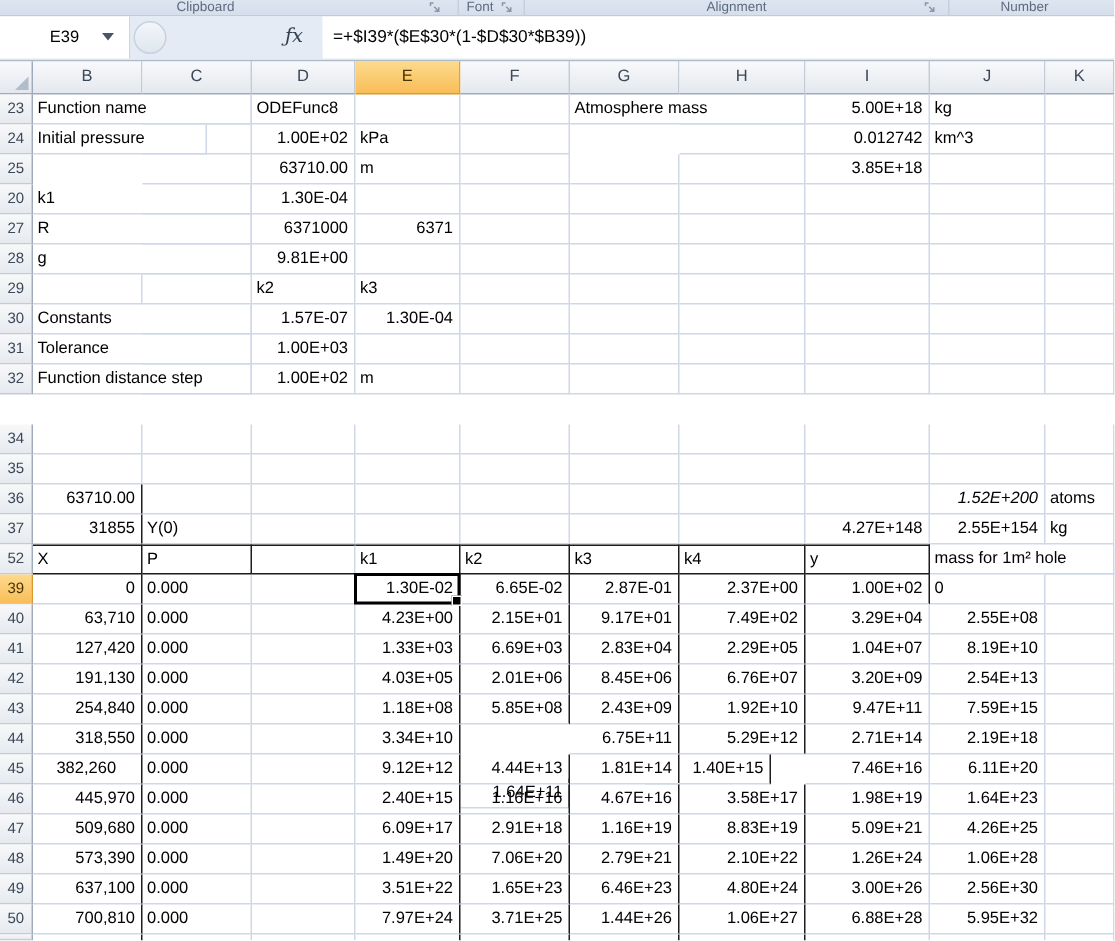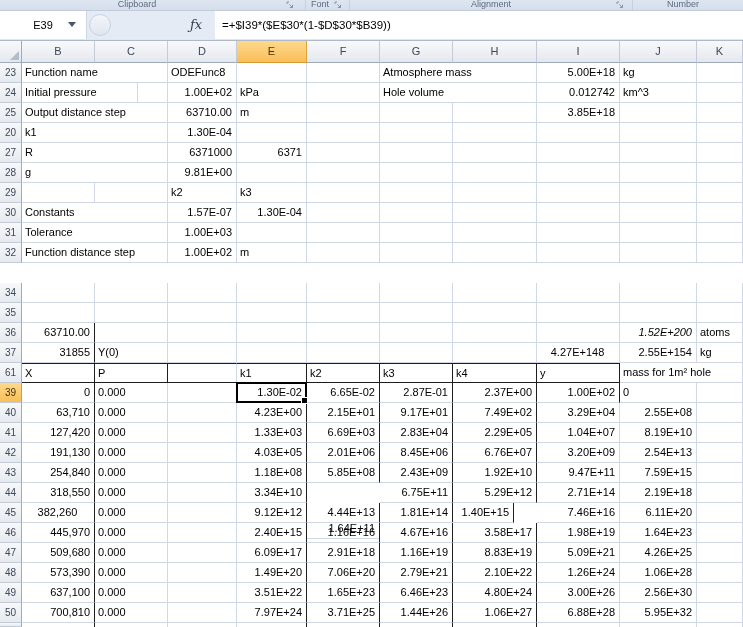--- a/index.html
+++ b/index.html
@@ -142,29 +142,27 @@
         <div class="cell a-l" style="left: 620px; width: 77px;">kg</div>
         <div class="cell" style="left: 697px; width: 46px;"></div>
       </div>
       <div class="row" style="top: 20px;">
         <div class="rowhdr">24</div>
         <div class="cell a-l" style="left: 22px; width: 116px;">Initial pressure</div>
         <div class="cell" style="left: 95px; width: 73px;"></div>
         <div class="cell a-r" style="left: 168px; width: 69px;">1.00E+02</div>
         <div class="cell a-l" style="left: 237px; width: 70px;">kPa</div>
         <div class="cell" style="left: 307px; width: 73px;"></div>
-        <div class="cell a-l" style="left: 380px; width: 157px;">Hole volume</div>
         <div class="cell" style="left: 453px; width: 84px;"></div>
         <div class="cell a-r" style="left: 537px; width: 83px;">0.012742</div>
         <div class="cell a-l" style="left: 620px; width: 77px;">km^3</div>
         <div class="cell" style="left: 697px; width: 46px;"></div>
       </div>
       <div class="row" style="top: 40px;">
         <div class="rowhdr">25</div>
-        <div class="cell a-l" style="left: 22px; width: 146px;">Output distance step</div>
         <div class="cell" style="left: 95px; width: 73px;"></div>
         <div class="cell a-r" style="left: 168px; width: 69px;">63710.00</div>
         <div class="cell a-l" style="left: 237px; width: 70px;">m</div>
         <div class="cell" style="left: 307px; width: 73px;"></div>
         <div class="cell" style="left: 380px; width: 73px;"></div>
         <div class="cell" style="left: 453px; width: 84px;"></div>
         <div class="cell a-r" style="left: 537px; width: 83px;">3.85E+18</div>
         <div class="cell" style="left: 620px; width: 77px;"></div>
         <div class="cell" style="left: 697px; width: 46px;"></div>
       </div>
@@ -300,26 +298,26 @@
       </div>
       <div class="row" style="top: 280px;">
         <div class="rowhdr">37</div>
         <div class="cell a-r br-dark" style="left: 22px; width: 73px;">31855</div>
         <div class="cell a-c" style="left: 95px; width: 73px;">Y(0)</div>
         <div class="cell" style="left: 168px; width: 69px;"></div>
         <div class="cell" style="left: 237px; width: 70px;"></div>
         <div class="cell" style="left: 307px; width: 73px;"></div>
         <div class="cell" style="left: 380px; width: 73px;"></div>
         <div class="cell" style="left: 453px; width: 84px;"></div>
-        <div class="cell a-r" style="left: 537px; width: 83px; text-align: center;">4.27E+148</div>
+        <div class="cell a-r" style="left: 537px; width: 83px;">4.27E+148</div>
         <div class="cell a-r" style="left: 620px; width: 77px;">2.55E+154</div>
         <div class="cell a-l" style="left: 697px; width: 46px;">kg</div>
       </div>
       <div class="row" style="top: 300px;">
-        <div class="rowhdr">61</div>
+        <div class="rowhdr">52</div>
         <div class="cell a-c br-dark bt-dark bb-dark" style="left: 22px; width: 73px;">X</div>
         <div class="cell a-c br-dark bt-dark bb-dark" style="left: 95px; width: 73px;">P</div>
         <div class="cell bt-dark bb-dark" style="left: 168px; width: 69px;"></div>
         <div class="cell a-c br-dark bt-dark bb-dark" style="left: 237px; width: 70px;">k1</div>
         <div class="cell a-c br-dark bt-dark bb-dark" style="left: 307px; width: 73px;">k2</div>
         <div class="cell a-c br-dark bt-dark bb-dark" style="left: 380px; width: 73px;">k3</div>
         <div class="cell a-c br-dark bt-dark bb-dark" style="left: 453px; width: 84px;">k4</div>
         <div class="cell a-c br-dark bt-dark bb-dark" style="left: 537px; width: 83px;">y</div>
         <div class="cell a-l" style="left: 620px; width: 123px;">mass for 1m² hole</div>
         <div class="cell" style="left: 697px; width: 46px;"></div>

